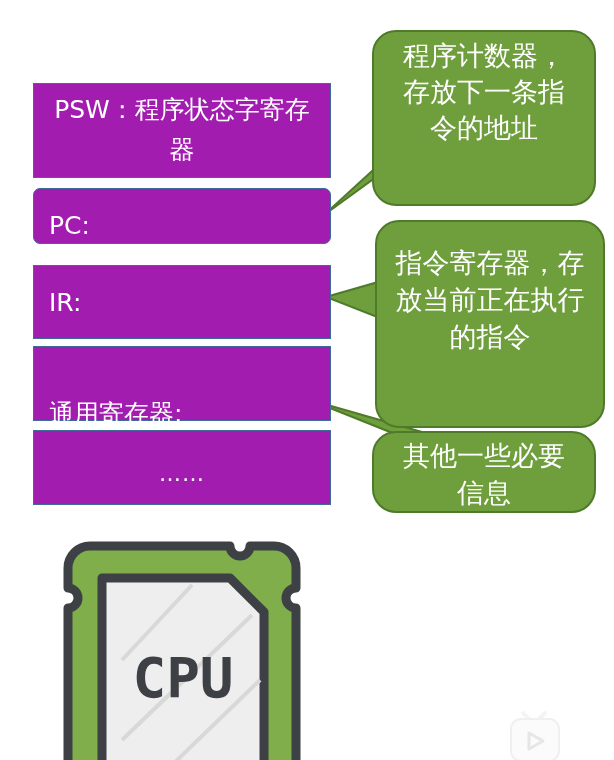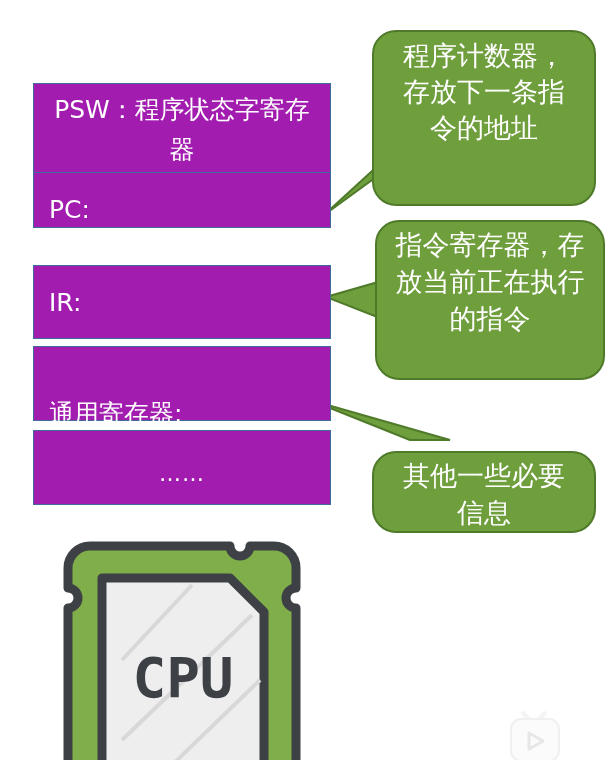--- a/index.html
+++ b/index.html
@@ -3,32 +3,32 @@
 <meta charset="utf-8">
 <style>
   html, body { margin:0; padding:0; }
   body { width:614px; height:760px; background:#ffffff; position:relative; overflow:hidden;
          font-family:"DejaVu Sans", "Liberation Sans", sans-serif; }
   .reg { position:absolute; left:33px; width:298px; background:#a21caf; border:1px solid #3f6a9a;
          color:#ffffff; box-sizing:border-box; }
   .reg .lbl { position:absolute; font-size:25px; line-height:30px; white-space:nowrap; }
   #psw { top:83px; height:95px; }
   #psw .lbl { left:0; right:0; text-align:center; top:6px; font-size:25px; line-height:40px; white-space:normal; padding:0 20px; }
-  #pc  { top:172px; height:56px; }
+  #pc  { top:188px; height:56px;border-radius:7px; }
   #ir  { top:265px; height:74px; }
   #gen { top:346px; height:75px; }
   #more{ top:430px; height:75px; }
   .reg .side { left:15px; top:22px; }
   #gen .side { top:18px;margin-top:34px; }
   #more .lbl { left:0; right:0; text-align:center; top:28px; font-size:22px; letter-spacing:1px; }
   .bubble { position:absolute; background:#6f9e3d; border:2px solid #4f7a2a; border-radius:24px;
             color:#ffffff; text-align:center; box-sizing:border-box; font-size:27px; line-height:36px; }
   #b1 { left:372px; top:30px; width:224px; height:176px; padding:6px 24px; }
-  #b2 { left:375px; top:220px; width:230px; height:160px; padding:4px 6px; font-size:27px; line-height:37px; }
-  #b3 { left:372px; top:451px; width:224px; height:82px; padding:4px 20px; line-height:37px; }
+  #b2 { left:375px; top:220px; width:230px; height:208px; padding:22px 6px; font-size:27px; line-height:37px; }
+  #b3 { left:372px; top:431px; width:224px; height:82px; padding:4px 20px; line-height:37px; }
   svg.tails { position:absolute; left:0; top:0; }
   #cpu { position:absolute; left:62px; top:540px; }
   #bili { position:absolute; left:505px; top:705px; }
 </style>
 </head>
 <body>
 
 <svg class="tails" width="614" height="760">
   <polygon points="395,150 324,215 372,180" fill="#6f9e3d" stroke="#4f7a2a" stroke-width="2"></polygon>
   <polygon points="385,280 326,297 385,320" fill="#6f9e3d" stroke="#4f7a2a" stroke-width="2"></polygon>

